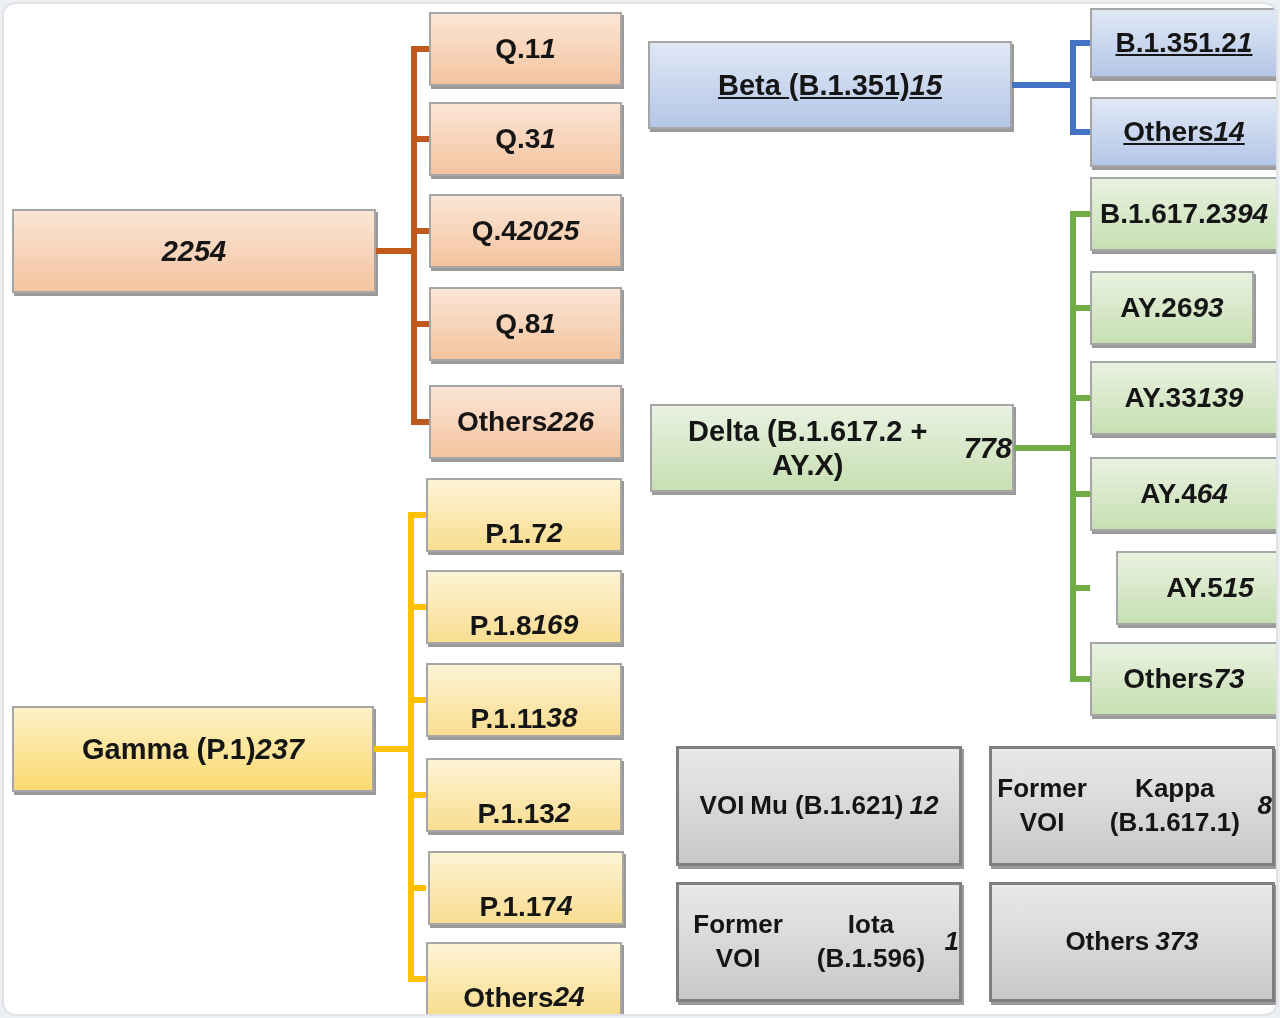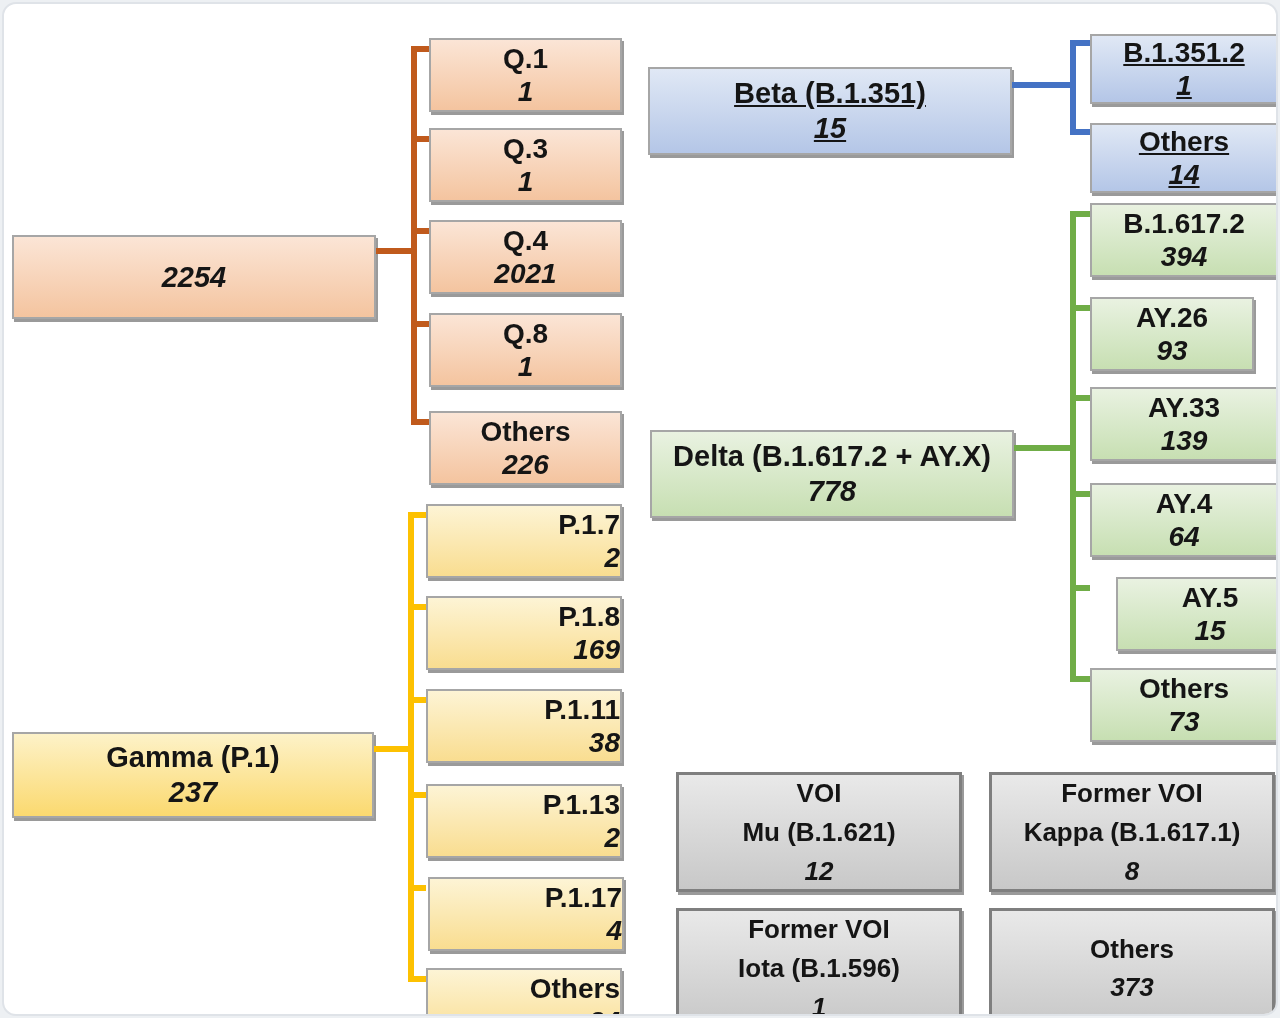--- a/index.html
+++ b/index.html
@@ -1,20 +1,20 @@
 <!DOCTYPE html>
 <html><head>
 <meta charset="utf-8">
 <style>
   html,body{margin:0;padding:0;background:#edf0f3;font-family:"Liberation Sans",sans-serif;}
   .card{position:relative;width:1272px;height:1010px;margin:2px auto;background:#ffffff;
         border:2px solid #dfe3e8;border-radius:14px;overflow:hidden;}
-  .box{position:absolute;display:flex;flex-direction:column;align-items:center;justify-content:center;
+  .box{position:absolute;display:flex;flex-direction:row;align-items:center;justify-content:center;
        text-align:center;font-weight:700;color:#151515;border:2px solid #a6a6a6;
-       box-shadow:2px 3px 0 #9a9a9a;box-sizing:border-box;margin-top:26px;}
+       box-shadow:2px 3px 0 #9a9a9a;box-sizing:border-box;}
   .box .label{font-size:28px;line-height:1.18;}
   .box .count{font-size:28px;font-style:italic;line-height:1.2;}
   .parent .label,.parent .count{font-size:29px;}
   .orange{background:linear-gradient(180deg,#fbe5d6 0%,#f4c49f 100%);}
   .blue{background:linear-gradient(180deg,#e0e8f5 0%,#b4c6e7 100%);text-decoration:underline;}
   .green{background:linear-gradient(180deg,#e9f2e1 0%,#c7dfb2 100%);}
   .yellow{background:linear-gradient(180deg,#fdf4d5 0%,#f9dd90 100%);align-items:flex-end;}
   .yellowp{background:linear-gradient(180deg,#fdf2c8 0%,#fbd96f 100%);}
   .grayc{background:linear-gradient(180deg,#e9e9e9 0%,#c8c8c8 100%);border:3px solid #7f7f7f;gap:6px;}
   .grayc .label{font-size:26px;line-height:1.3;}
@@ -43,21 +43,21 @@
   <div class="box orange" style="left:425px;top:8px;width:193px;height:74px">
     <div class="label">Q.1</div>
     <div class="count">1</div>
   </div>
   <div class="box orange" style="left:425px;top:98px;width:193px;height:74px">
     <div class="label">Q.3</div>
     <div class="count">1</div>
   </div>
   <div class="box orange" style="left:425px;top:190px;width:193px;height:74px">
     <div class="label">Q.4</div>
-    <div class="count">2021</div>
+    <div class="count">2025</div>
   </div>
   <div class="box orange" style="left:425px;top:283px;width:193px;height:74px">
     <div class="label">Q.8</div>
     <div class="count">1</div>
   </div>
   <div class="box orange" style="left:425px;top:381px;width:193px;height:74px">
     <div class="label">Others</div>
     <div class="count">226</div>
   </div>
 

